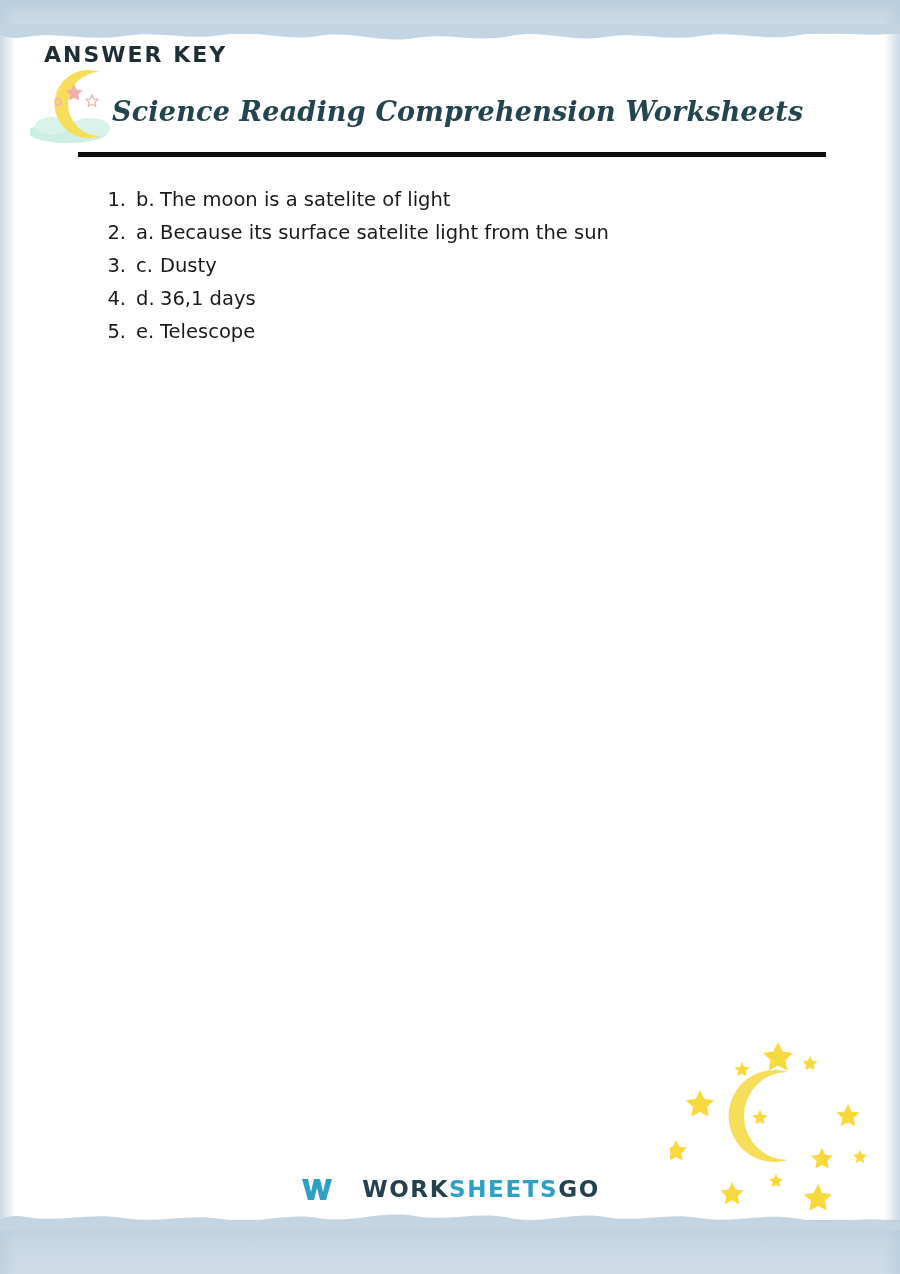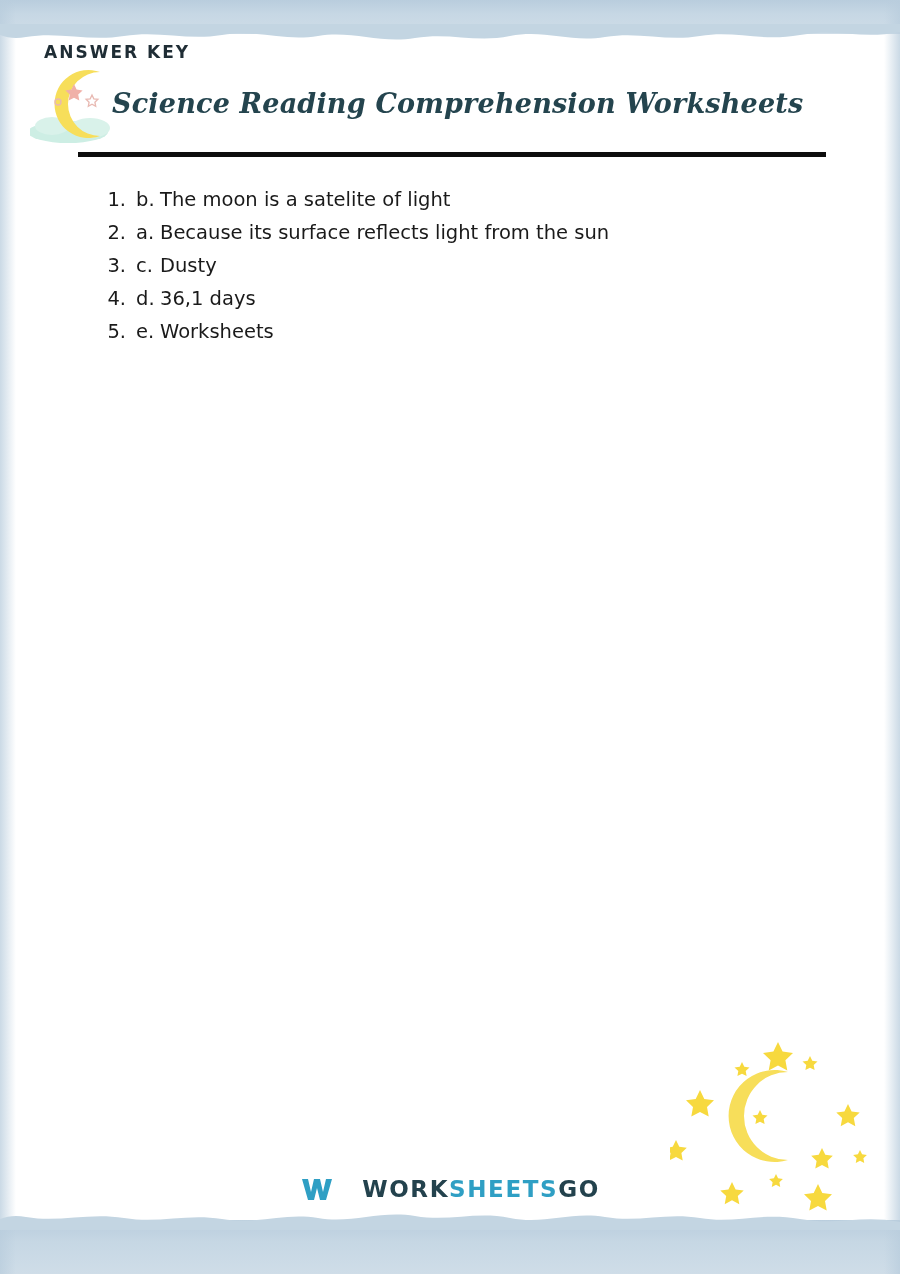--- a/index.html
+++ b/index.html
@@ -52,38 +52,38 @@
     position: absolute;
     inset: 0;
     z-index: 3;
   }
 
   .answer-key {
     position: absolute;
     left: 44px;
     top: 42px;
     font-family: "DejaVu Sans", sans-serif;
-    font-size: 17px;
+    font-size: 22px;
     letter-spacing: 2px;
     font-weight: 600;
     color: #1f2d35;
   }
 
   .moon-deco {
     position: absolute;
     left: 30px;
     top: 62px;
     width: 130px;
     height: 90px;
   }
 
   .title {
     position: absolute;
     left: 112px;
-    top: 88px;
+    top: 96px;
     font-family: "DejaVu Serif", serif;
     font-style: italic;
     font-weight: bold;
     font-size: 27px;
     color: #24444e;
     letter-spacing: 0.2px;
     white-space: nowrap;
   }
 
   .rule {
@@ -190,36 +190,36 @@
 
   <div class="answers">
     <div class="answer-row">
       <span class="ans-num">1.</span>
       <span class="ans-letter">b.</span>
       <span class="ans-text">The moon is a satelite of light</span>
     </div>
     <div class="answer-row">
       <span class="ans-num">2.</span>
       <span class="ans-letter">a.</span>
-      <span class="ans-text">Because its surface reflects light from the sun</span>
+      <span class="ans-text">Because its surface satelite light from the sun</span>
     </div>
     <div class="answer-row">
       <span class="ans-num">3.</span>
       <span class="ans-letter">c.</span>
       <span class="ans-text">Dusty</span>
     </div>
     <div class="answer-row">
       <span class="ans-num">4.</span>
       <span class="ans-letter">d.</span>
       <span class="ans-text">36,1 days</span>
     </div>
     <div class="answer-row">
       <span class="ans-num">5.</span>
       <span class="ans-letter">e.</span>
-      <span class="ans-text">Worksheets</span>
+      <span class="ans-text">Telescope</span>
     </div>
   </div>
 
   <svg class="stars-deco" viewBox="0 0 200 180">
     <path d="M118,40 A46,46 0 1,0 118,128 A36,36 0 1,1 118,40 Z" fill="#f7de5a"></path>
     <g fill="#f7d93e">
       <path d="M108,10 l4.6,9.6 l10.4,1.4 l-7.6,7.2 l1.9,10.4 l-9.3,-5 l-9.3,5 l1.9,-10.4 l-7.6,-7.2 l10.4,-1.4 Z"></path>
       <path d="M30,58 l4.3,8.9 l9.7,1.3 l-7,6.7 l1.7,9.7 l-8.7,-4.6 l-8.7,4.6 l1.7,-9.7 l-7,-6.7 l9.7,-1.3 Z"></path>
       <path d="M178,72 l3.6,7.4 l8.1,1.1 l-5.9,5.6 l1.5,8.1 l-7.3,-3.9 l-7.3,3.9 l1.5,-8.1 l-5.9,-5.6 l8.1,-1.1 Z"></path>
       <path d="M6,108 l3.3,6.8 l7.5,1 l-5.4,5.2 l1.3,7.4 l-6.7,-3.5 l-6.7,3.5 l1.3,-7.4 l-5.4,-5.2 l7.5,-1 Z"></path>

